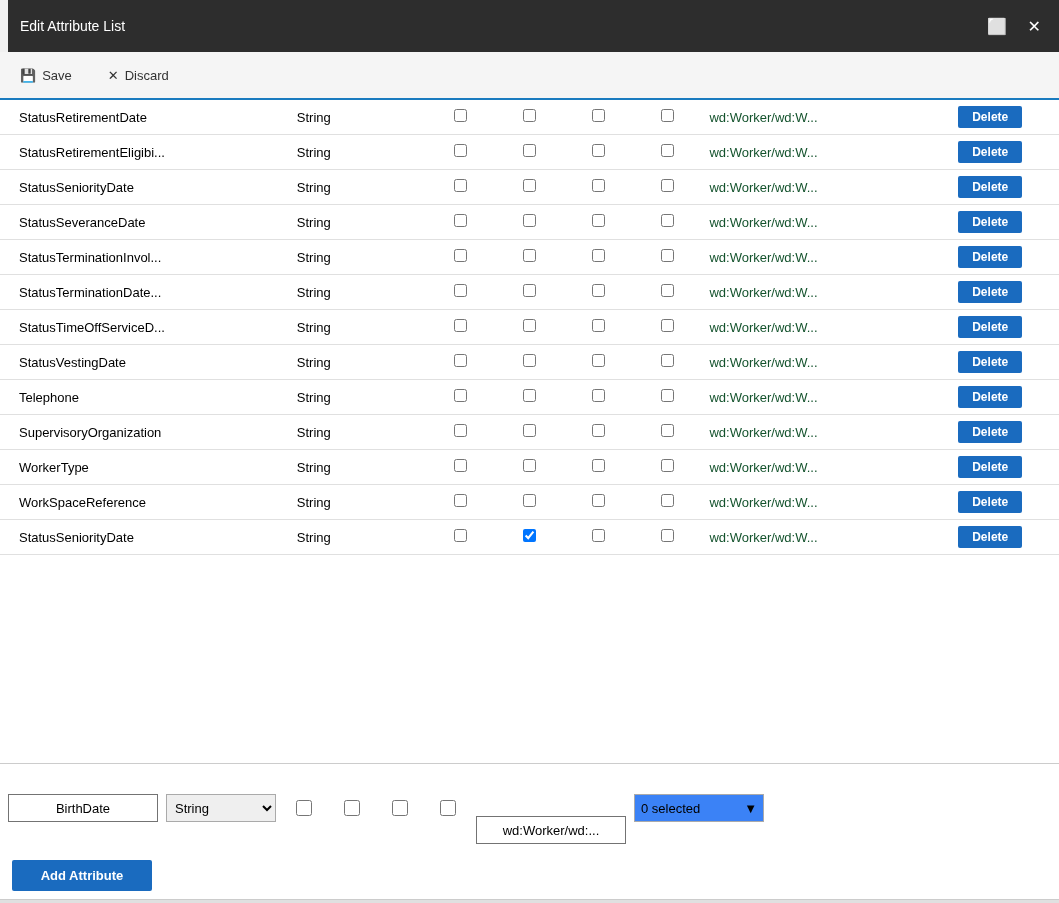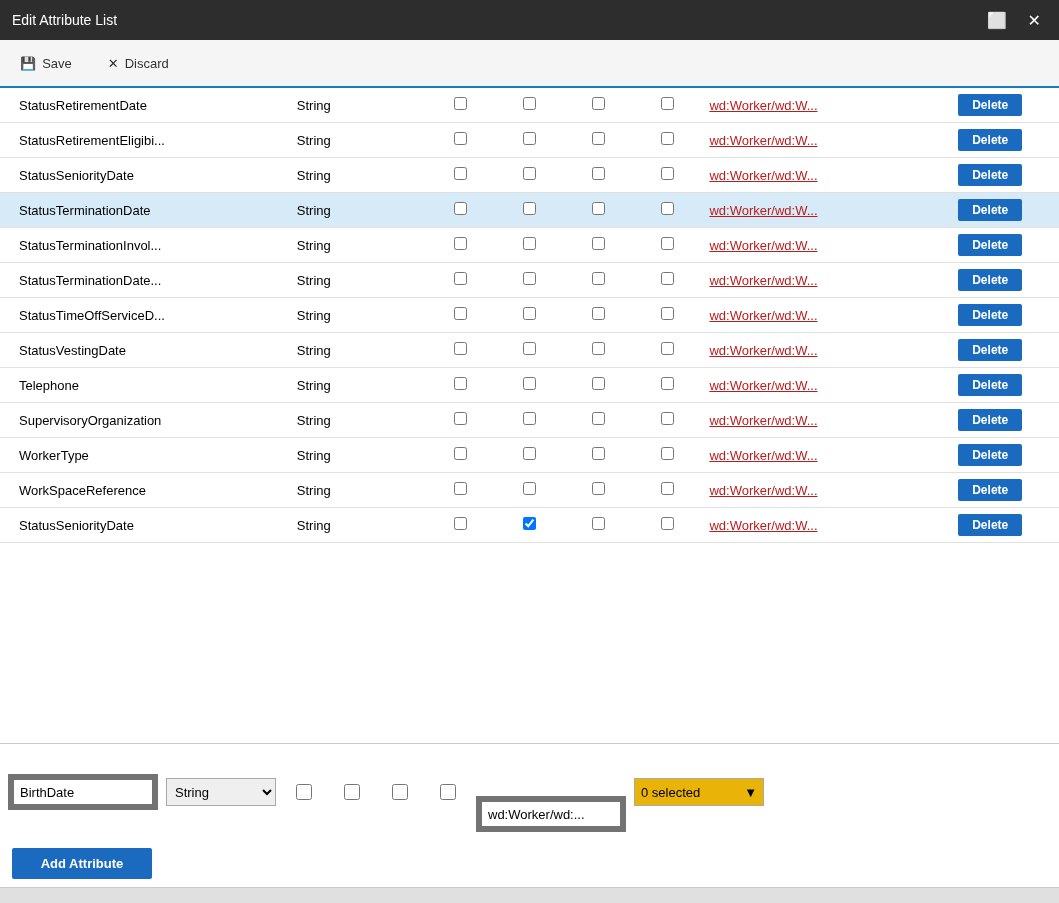--- a/index.html
+++ b/index.html
@@ -7,25 +7,26 @@
       font-family: Arial, sans-serif;
       font-size: 13px;
       background: #f0f0f0;
       width: 1059px;
       height: 903px;
       overflow: hidden;
     }
     .title-bar {
       background: #2d2d2d;
       color: white;
-      height: 40px;
+      height: 52px;
       display: flex;
       align-items: center;
       justify-content: space-between;
       padding: 0 12px;
+      margin-left: 8px;
     }
     .title-bar-title {
       font-size: 14px;
       font-weight: normal;
     }
     .title-bar-controls {
       display: flex;
       gap: 8px;
     }
     .title-bar-btn {
@@ -74,21 +75,21 @@
     }
     td, th {
       padding: 6px 8px;
       border-bottom: 1px solid #e0e0e0;
       white-space: nowrap;
     }
     tr.highlighted { background: #d6eaf8; }
     .col-name { width: 210px; padding-left: 19px; }
     .col-type { width: 100px; }
     .col-cb { width: 50px; text-align: center; }
-    .col-path { width: 160px; color: #b91c1c; text-decoration: underline; }
+    .col-path { width: 160px; color: #14532d; }
     .col-delete { width: 100px; text-align: center; }
     .delete-btn {
       background: #1a6bbf;
       color: white;
       border: none;
       padding: 4px 14px;
       cursor: pointer;
       font-size: 12px;
       border-radius: 2px;
       font-weight: bold;
@@ -97,23 +98,24 @@
       display: flex;
       align-items: center;
       padding: 8px 8px;
       border-top: 1px solid #ccc;
       gap: 8px;
       background: white;
     }
     .add-row input[type="text"] {
       width: 150px;
       height: 28px;
-      border: 6px solid #737373;
+      border: 1px solid #737373;
       padding: 12px 6px;
       font-size: 13px;
+      text-align: center;
     }
     .add-row select {
       height: 28px;
       border: 1px solid #aaa;
       font-size: 13px;
       padding: 0 4px;
       width: 110px;
     }
     .add-row input[type="checkbox"] {
       width: 16px;
@@ -129,21 +131,21 @@
       margin-top: 44px;
     }
     .selected-dropdown {
       display: flex;
       align-items: center;
       border: 1px solid #aaa;
       height: 28px;
       width: 130px;
       padding: 0 6px;
       font-size: 13px;
-      background: #eab308;
+      background: #3b82f6;
       cursor: pointer;
       justify-content: space-between;
     }
     .add-attribute-btn {
       background: #1a6bbf;
       color: white;
       border: none;
       padding: 8px 18px;
       cursor: pointer;
       font-size: 13px;
@@ -211,22 +213,22 @@
           <tr>
     <td class="col-name">StatusSeniorityDate</td>
     <td class="col-type">String</td>
     <td class="col-cb"><input type="checkbox" style=""></td>
     <td class="col-cb"><input type="checkbox" style=""></td>
     <td class="col-cb"><input type="checkbox" style=""></td>
     <td class="col-cb"><input type="checkbox" style=""></td>
     <td class="col-path">wd:Worker/wd:W...</td>
     <td class="col-delete"><button class="delete-btn">Delete</button></td>
   </tr>
-          <tr class="highlighted">
-    <td class="col-name">StatusTerminationDate</td>
+          <tr>
+    <td class="col-name">StatusSeveranceDate</td>
     <td class="col-type">String</td>
     <td class="col-cb"><input type="checkbox" style=""></td>
     <td class="col-cb"><input type="checkbox" style=""></td>
     <td class="col-cb"><input type="checkbox" style=""></td>
     <td class="col-cb"><input type="checkbox" style=""></td>
     <td class="col-path">wd:Worker/wd:W...</td>
     <td class="col-delete"><button class="delete-btn">Delete</button></td>
   </tr>
           <tr>
     <td class="col-name">StatusTerminationInvol...</td>

